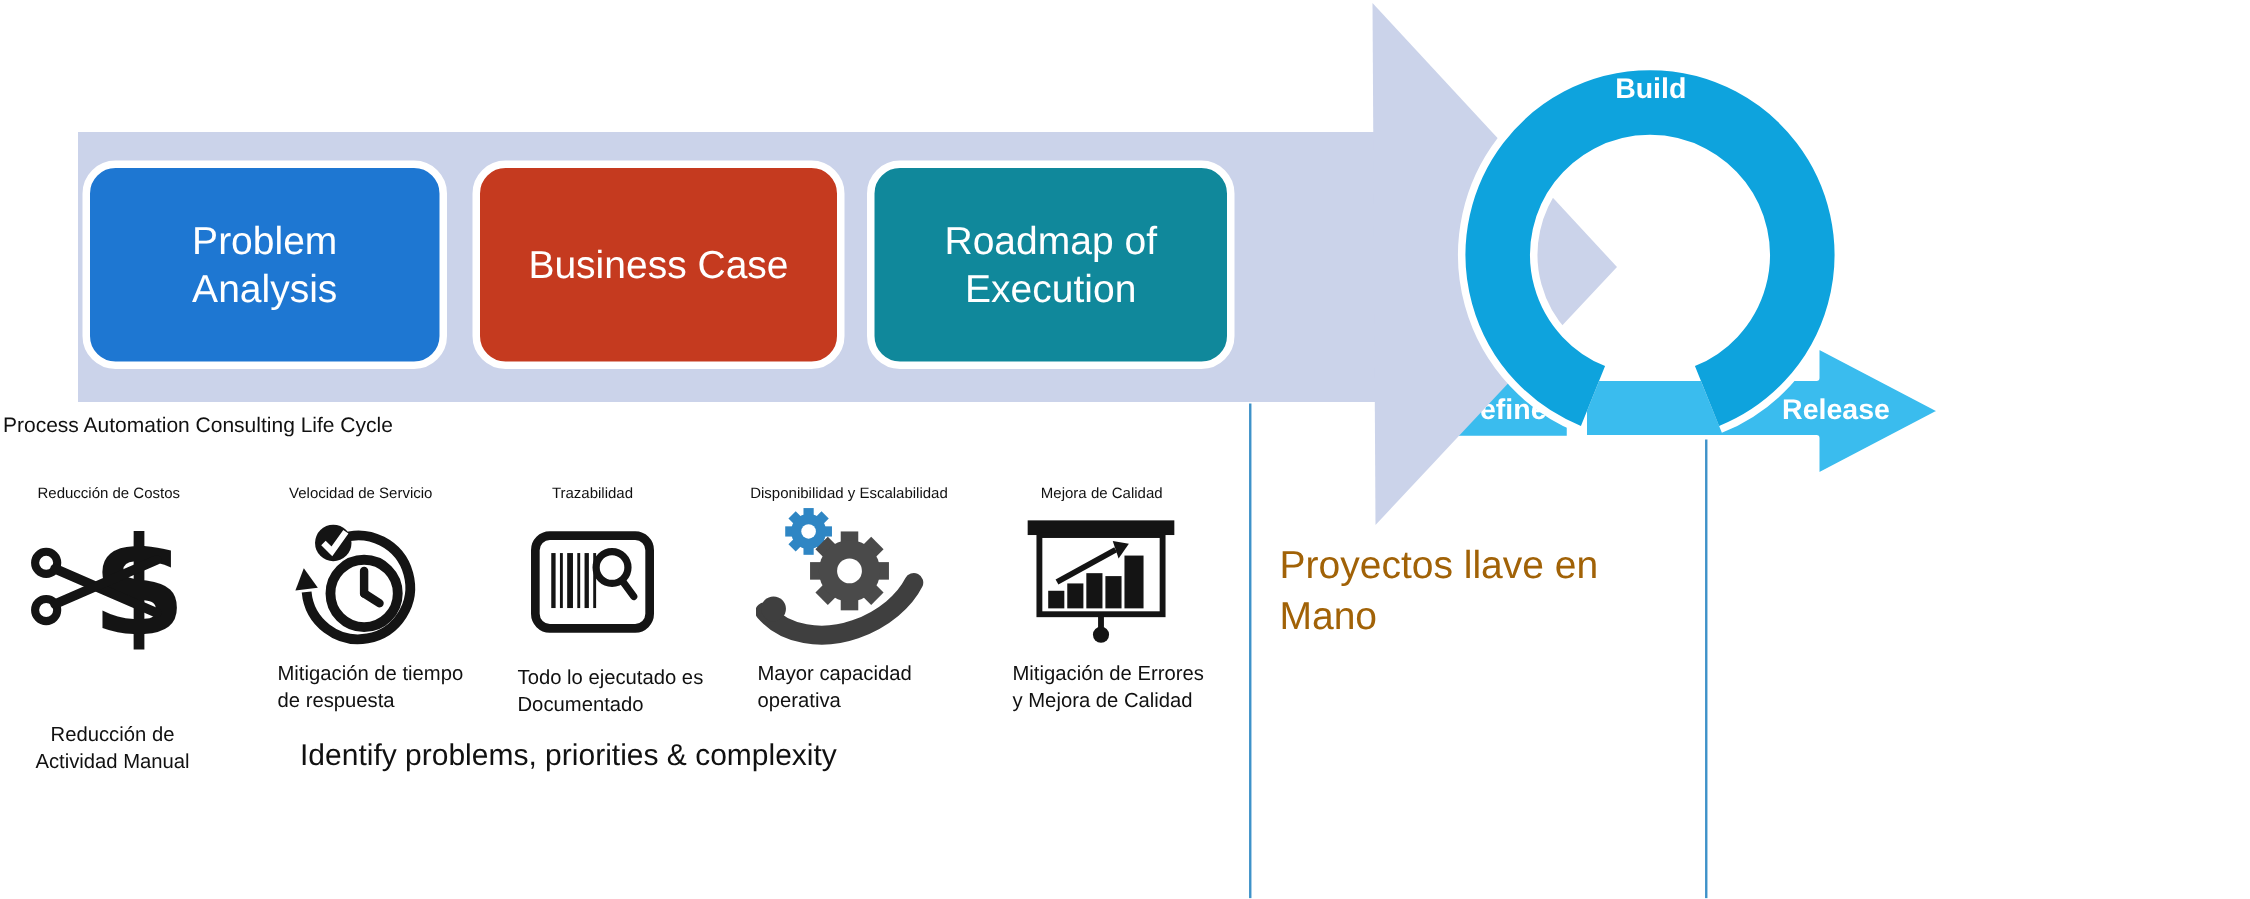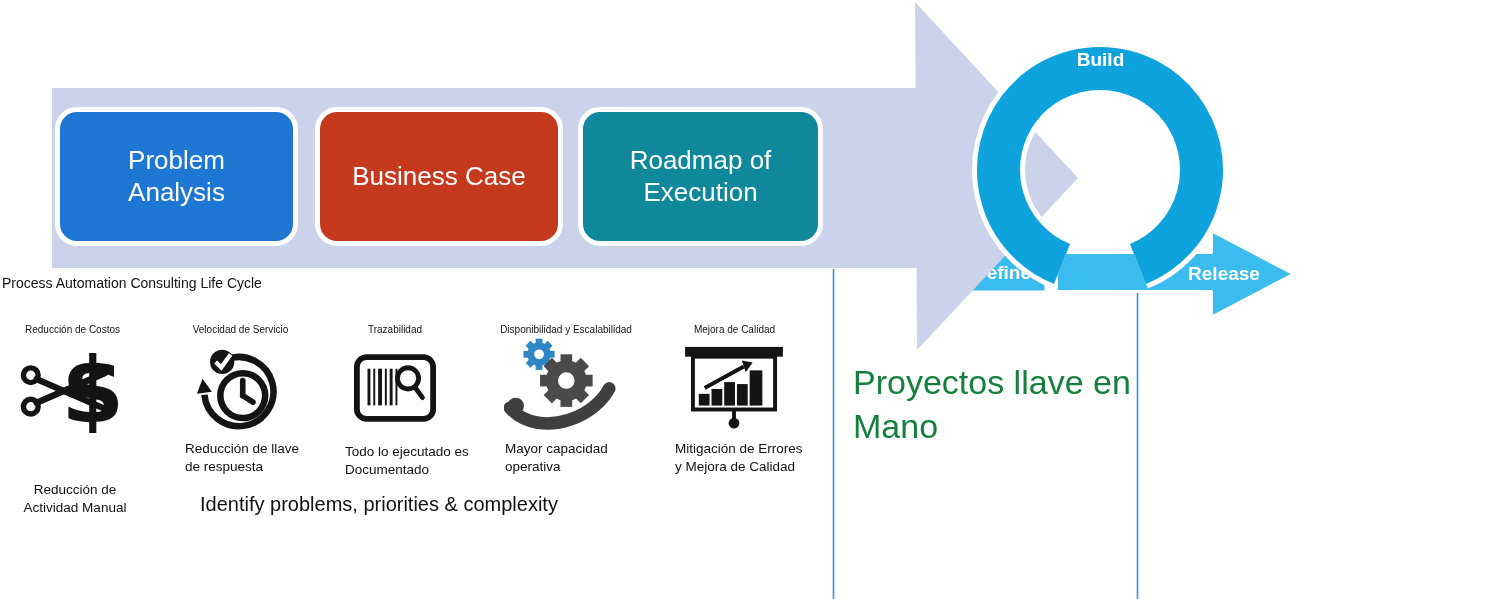--- a/index.html
+++ b/index.html
@@ -37,21 +37,21 @@
   .b2t{left:168px;top:324px;width:145px;} .b2i{left:196px;top:347px;}
   .b2c{left:185px;top:440px;width:150px;}
   .b3t{left:330px;top:324px;width:130px;} .b3i{left:354px;top:349px;}
   .b3c{left:345px;top:443px;width:155px;}
   .b4t{left:475px;top:324px;width:182px;} .b4i{left:504px;top:337px;}
   .b4c{left:505px;top:440px;width:150px;}
   .b5t{left:672px;top:324px;width:125px;} .b5i{left:684px;top:343px;}
   .b5c{left:675px;top:440px;width:165px;}
 
   .identify{position:absolute;left:200px;top:493px;font-size:20px;color:#111;z-index:2;}
-  .turnkey{position:absolute;left:853px;top:360px;font-size:34px;color:#15803d;
+  .turnkey{position:absolute;left:853px;top:360px;font-size:26px;color:#a16207;
            line-height:1.3;white-space:pre-line;z-index:2;}
 </style>
 </head>
 <body>
 
 <div class="canvas">
 
   <svg class="bg" width="1500" height="599" viewBox="0 0 1500 599">
 
     <rect x="52" y="88" width="866" height="180" fill="#CBD3EA"></rect>
@@ -95,21 +95,21 @@
   <div class="b-title b2t">Velocidad de Servicio</div>
   <svg class="b-icon b2i" width="86" height="86" viewBox="0 0 92 92">
     <path d="M33,13 A37,37 0 1 1 9,51" fill="none" stroke="#141414" stroke-width="7"></path>
     <polygon points="1,50 17,48 7,34" fill="#141414"></polygon>
     <circle cx="50" cy="52" r="24" fill="#fff" stroke="#141414" stroke-width="7"></circle>
     <line x1="50" y1="52" x2="50" y2="36" stroke="#141414" stroke-width="6" stroke-linecap="round"></line>
     <line x1="50" y1="52" x2="61" y2="59" stroke="#141414" stroke-width="6" stroke-linecap="round"></line>
     <circle cx="28" cy="16" r="13" fill="#141414"></circle>
     <polyline points="21,16 27,22 37,8" fill="none" stroke="#fff" stroke-width="4.5"></polyline>
   </svg>
-  <div class="b-cap b2c">Reducción de llave
+  <div class="b-cap b2c">Mitigación de tiempo
 de respuesta</div>
 
   <div class="b-title b3t">Trazabilidad</div>
   <svg class="b-icon b3i" width="82" height="78" viewBox="0 0 85 80">
     <rect x="3" y="8" width="79" height="64" rx="10" fill="#fff" stroke="#141414" stroke-width="6"></rect>
     <rect x="14" y="20" width="3" height="38" fill="#141414"></rect>
     <rect x="20" y="20" width="2" height="38" fill="#141414"></rect>
     <rect x="25" y="20" width="4" height="38" fill="#141414"></rect>
     <rect x="32" y="20" width="2" height="38" fill="#141414"></rect>
     <rect x="37" y="20" width="3" height="38" fill="#141414"></rect>

